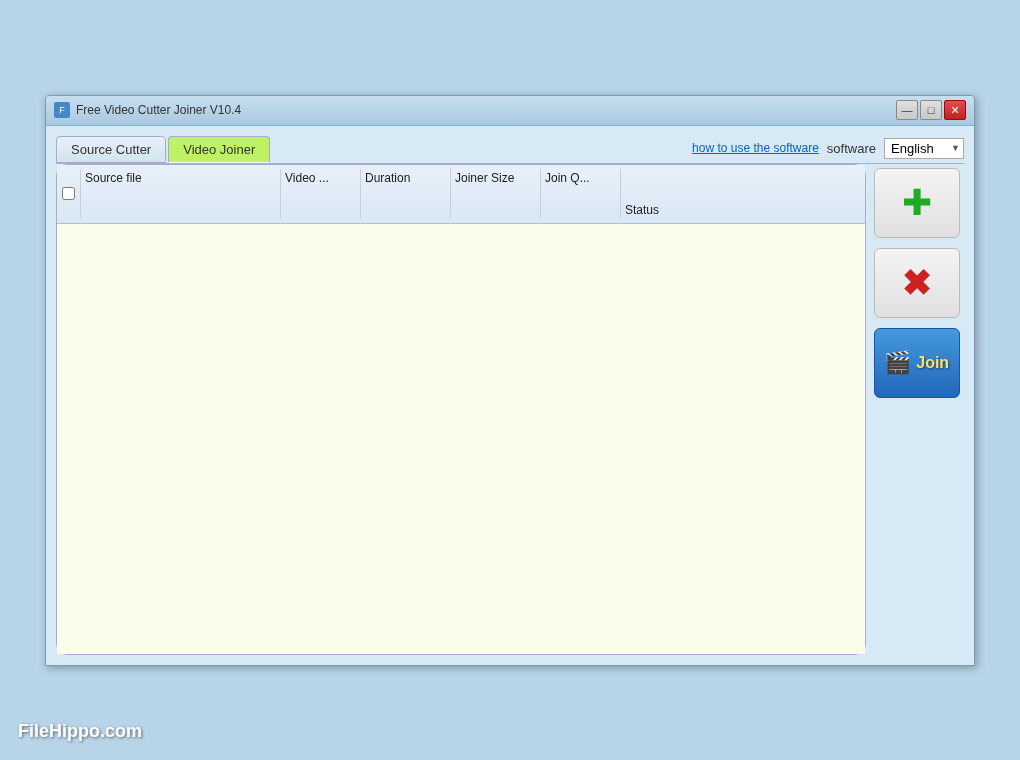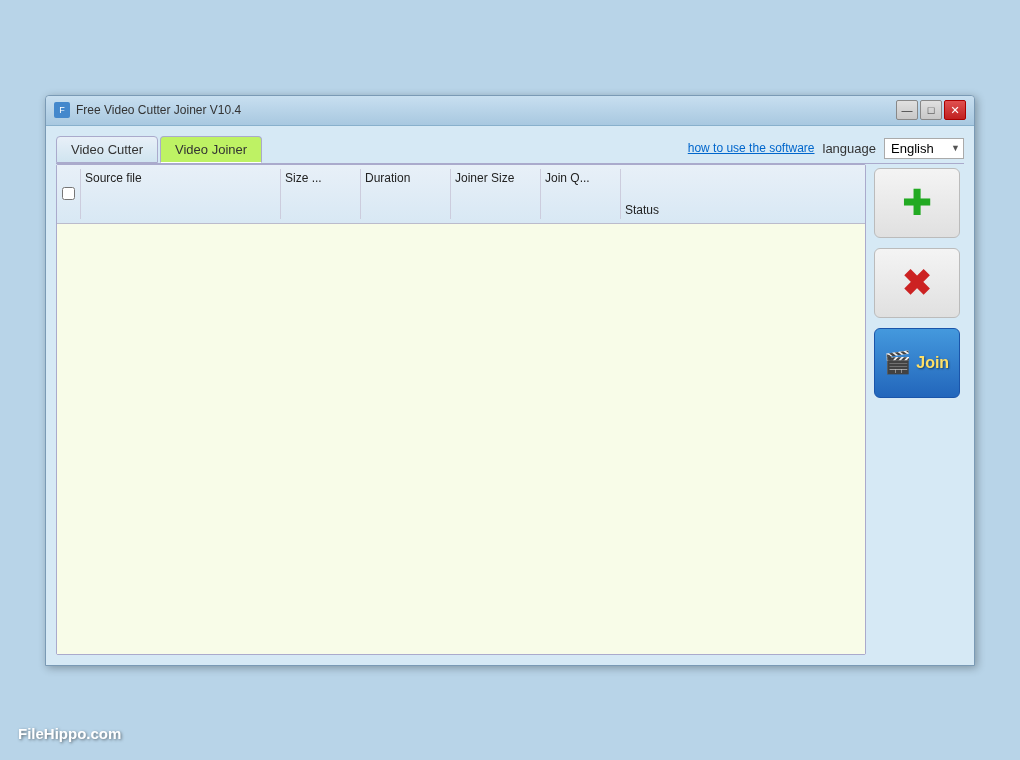--- a/index.html
+++ b/index.html
@@ -132,21 +132,21 @@
     }
     .panel-area {
       display: flex;
       gap: 8px;
       margin-top: 0;
     }
     .table-panel {
       flex: 1;
       border: 1px solid #aac;
       background: #f9a8d4;
-      border-radius: 2px;
+      border-radius: 12px;
     }
     .table-header {
       display: grid;
       grid-template-columns: 24px 200px 80px 90px 90px 80px 70px;
       background: linear-gradient(to bottom, #e8f0f8, #d8e8f4);
       border-bottom: 1px solid #bbc;
       padding: 4px 0;
     }
     .col-header {
       font-size: 12px;
@@ -209,21 +209,21 @@
       color: #ffe066;
       text-shadow: 1px 1px 2px rgba(0,0,0,0.5);
     }
     .plus-icon { color: #22aa22; }
     .x-icon { color: #cc2222; font-weight: bold; }
     .filehippo-watermark {
       position: fixed;
       bottom: 18px;
       left: 18px;
       color: white;
-      font-size: 15px;
+      font-size: 18px;
       font-weight: bold;
       text-shadow: 1px 1px 3px rgba(0,0,0,0.5);
       text-align: right;
     }
     .tabs-and-header {
       display: flex;
       align-items: flex-end;
       border-bottom: 1px solid #aac;
       background: transparent;
       padding-bottom: 0;
@@ -261,50 +261,50 @@
       <button class="title-btn">□</button>
       <button class="title-btn close-btn">✕</button>
     </div>
   </div>
 
   <div class="main-content">
 
     <div class="tabs-and-header">
       <div class="tabs-group">
         <div class="tab">
-          <span>Video Cutter</span>
+          <span>Source Cutter</span>
         </div>
         <div class="tab active">
           <span>Video Joiner</span>
         </div>
       </div>
       <div class="header-right">
         <a class="howto-link">how to use the software</a>
-        <span class="language-label">language</span>
+        <span class="language-label">software</span>
         <div class="select-wrapper">
           <select class="language-select">
             <option>English</option>
             <option>Chinese</option>
             <option>French</option>
             <option>German</option>
             <option>Spanish</option>
           </select>
         </div>
       </div>
     </div>
 
     <div class="panel-area">
 
       <div class="table-panel">
         <div class="table-header">
           <div class="col-header checkbox-col">
             <input type="checkbox" style="">
           </div>
           <div class="col-header">Source file</div>
-          <div class="col-header">Size ...</div>
+          <div class="col-header">Video ...</div>
           <div class="col-header">Duration</div>
           <div class="col-header">Joiner Size</div>
           <div class="col-header">Join Q...</div>
           <div class="col-header">Status</div>
         </div>
         <div class="table-body"></div>
       </div>
 
       <div class="sidebar-buttons">
         <button class="action-btn add-btn">

